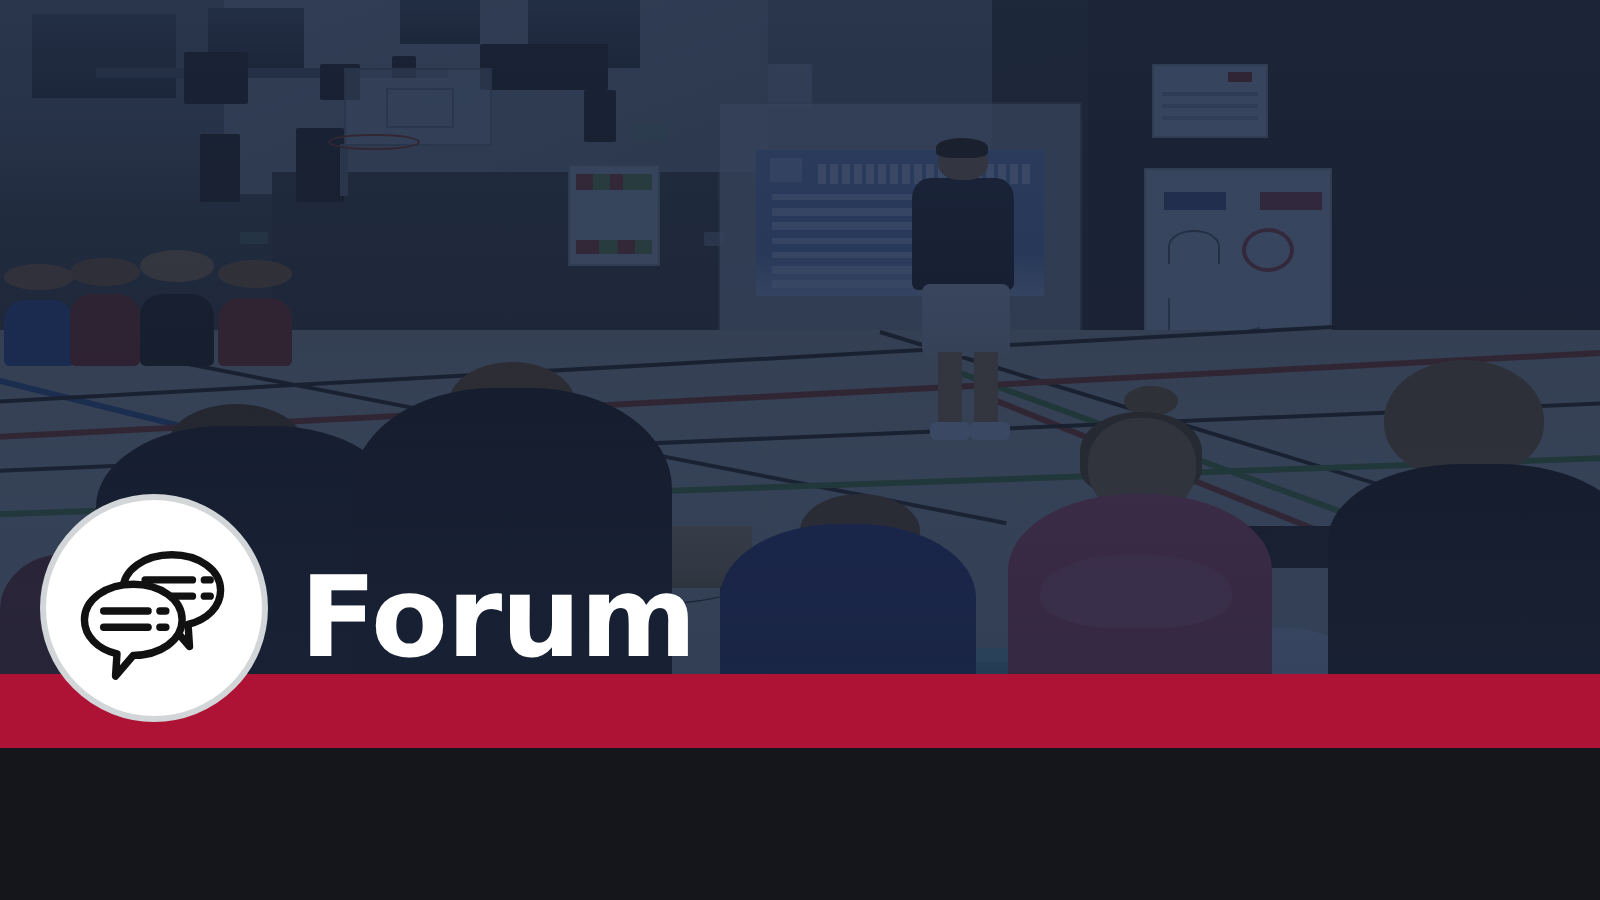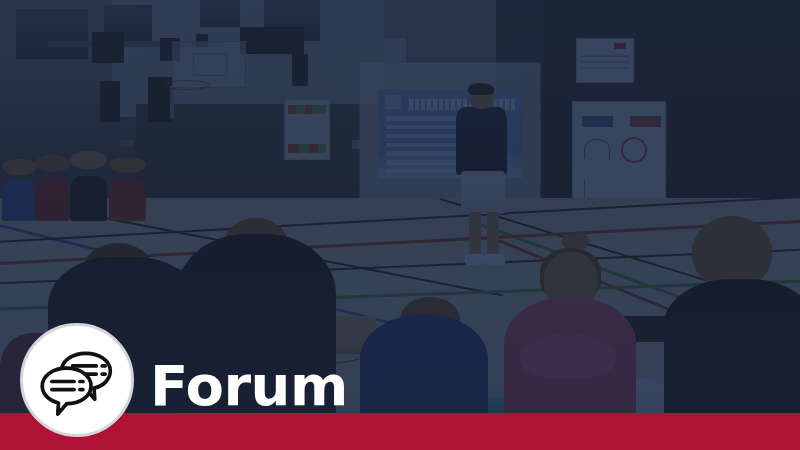--- a/index.html
+++ b/index.html
@@ -7,21 +7,21 @@
     padding: 0;
     background: #14161c;
   }
   body {
     font-family: "Liberation Sans", sans-serif;
   }
 
   #stage {
     position: relative;
     width: 800px;
-    height: 450px;
+    height: 374px;
     overflow: hidden;
     background: #2b3a55;
   }
 
   
   .photo {
     position: absolute;
     inset: 0;
     overflow: hidden;
     background: #9aa0a0;

